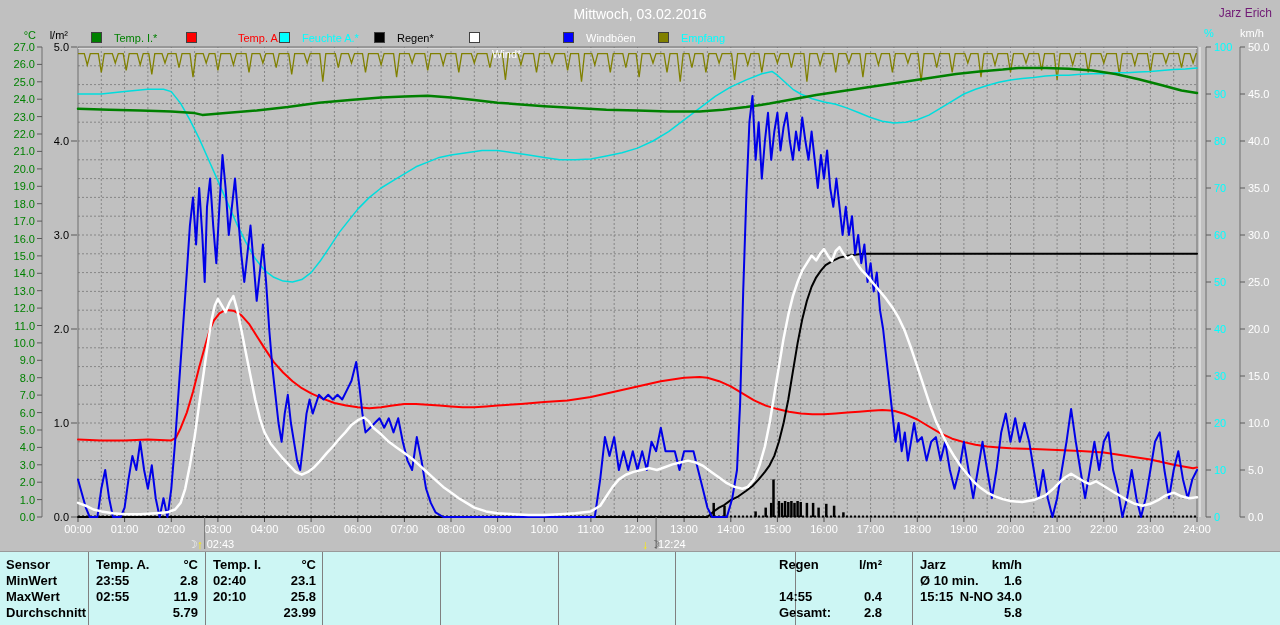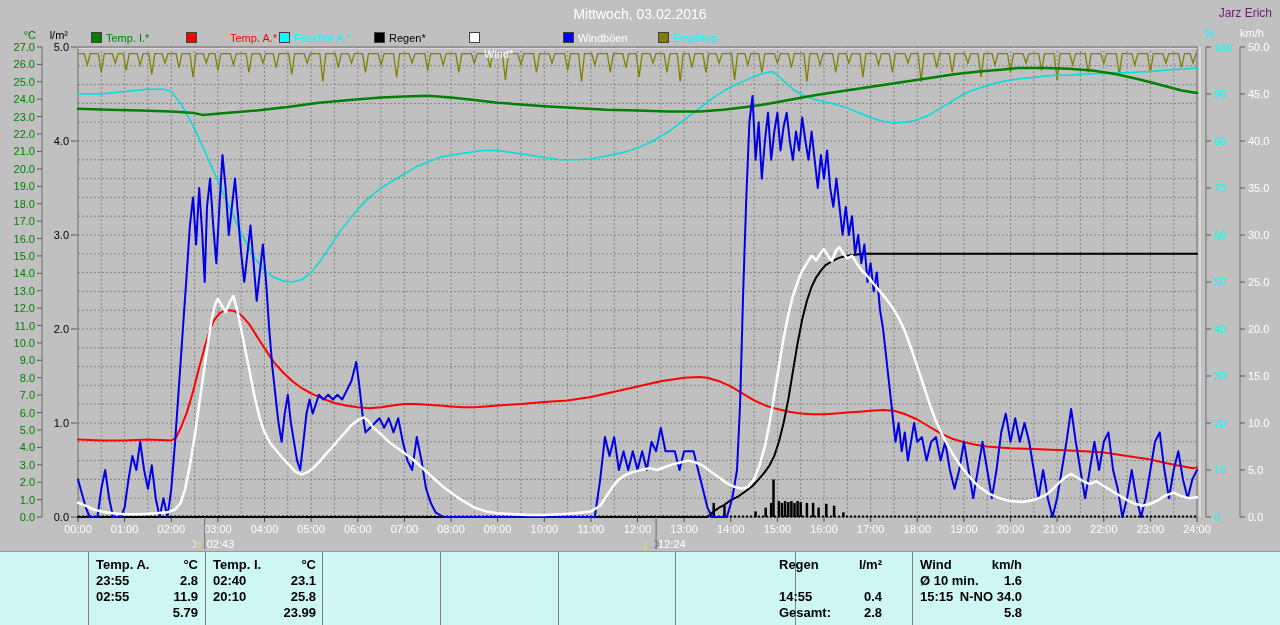--- a/index.html
+++ b/index.html
@@ -6,21 +6,21 @@
   #app{position:relative;width:1280px;height:625px;background:#c0c0c0;overflow:hidden;
        font-family:"Liberation Sans",sans-serif;}
   .abs{position:absolute;}
   #title{top:6px;left:0;width:1280px;text-align:center;color:#ffffff;font-size:14px;}
   #station{top:6px;right:8px;color:#701a75;font-size:12px;}
   .unit{font-size:11px;top:29px;}
   #unit-c{left:10px;width:26px;text-align:right;color:#008000;}
   #unit-lm{left:36px;width:32px;text-align:right;color:#000000;}
   #unit-pct{left:1204px;color:#00ffff;top:27px;}
   #unit-kmh{left:1240px;color:#ffffff;top:27px;}
-  .legend-item{top:31px;font-size:11px;display:flex;align-items:center;gap:4px;height:13px;}
+  .legend-item{top:31px;font-size:11px;display:flex;align-items:center;gap:12px;height:13px;}
   .sw{display:inline-block;width:9px;height:9px;border:1px solid #404040;flex:none;}
   #chart-wrap{top:0;left:0;width:1280px;height:552px;}
   #stats-table{top:551px;left:0;width:1280px;height:74px;background:#cdf6f4;
                border-top:1px solid #9a9a9a;font-size:13px;font-weight:bold;color:#000;}
   .tdiv{position:absolute;top:0;bottom:0;width:1px;background:#808080;}
   .tcol{position:absolute;top:5px;}
   .trow{height:16px;line-height:16px;display:flex;justify-content:space-between;white-space:nowrap;}
   .trow .r{text-align:right;}
 </style>
 </head>
@@ -278,20 +278,34 @@
   <div class="abs" id="stats-table">
     <div class="tdiv" style="left:88px"></div>
     <div class="tdiv" style="left:205px"></div>
     <div class="tdiv" style="left:322px"></div>
     <div class="tdiv" style="left:440px"></div>
     <div class="tdiv" style="left:558px"></div>
     <div class="tdiv" style="left:675px"></div>
     <div class="tdiv" style="left:795px"></div>
     <div class="tdiv" style="left:912px"></div>
 
+    <div class="tcol" style="left:6px;width:78px">
+      <div class="trow">
+          <span>Sensor</span>
+        </div>
+      <div class="trow">
+          <span>MinWert</span>
+        </div>
+      <div class="trow">
+          <span>MaxWert</span>
+        </div>
+      <div class="trow">
+          <span>Durchschnitt</span>
+        </div>
+    </div>
 
     <div class="tcol" style="left:96px;width:102px">
       <div class="trow">
           <span>Temp. A.</span>
           <span class="r">°C</span>
         </div>
       <div class="trow">
           <span>23:55</span>
           <span class="r">2.8</span>
         </div>
@@ -339,21 +353,21 @@
           <span class="r">0.4</span>
         </div>
       <div class="trow">
           <span>Gesamt:</span>
           <span class="r">2.8</span>
         </div>
     </div>
 
     <div class="tcol" style="left:920px;width:102px">
       <div class="trow">
-          <span>Wind</span>
+          <span>Jarz</span>
           <span class="r">km/h</span>
         </div>
       <div class="trow">
           <span>Ø 10 min.</span>
           <span class="r">1.6</span>
         </div>
       <div class="trow">
           <span>15:15</span>
           <span class="r">N-NO 34.0</span>
         </div>

